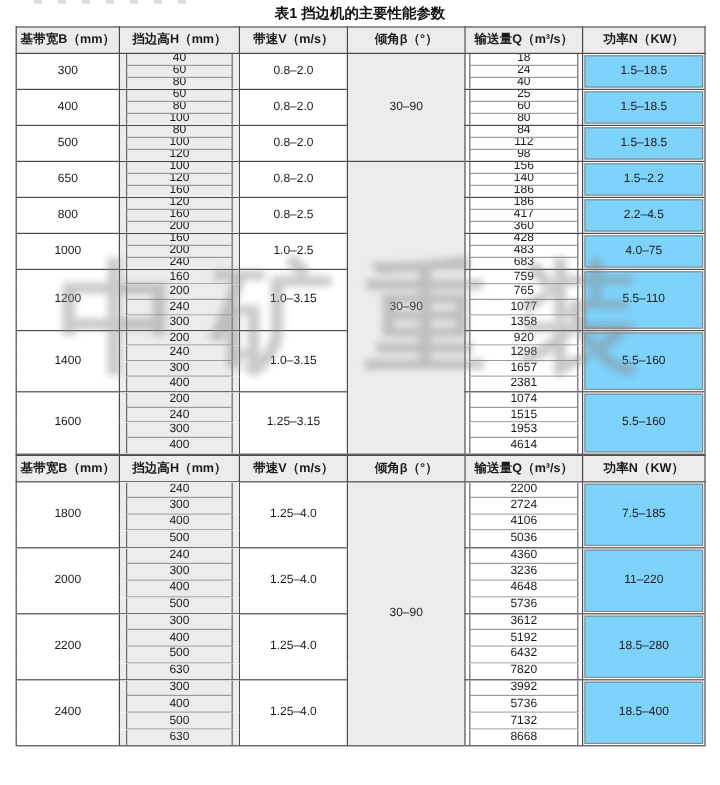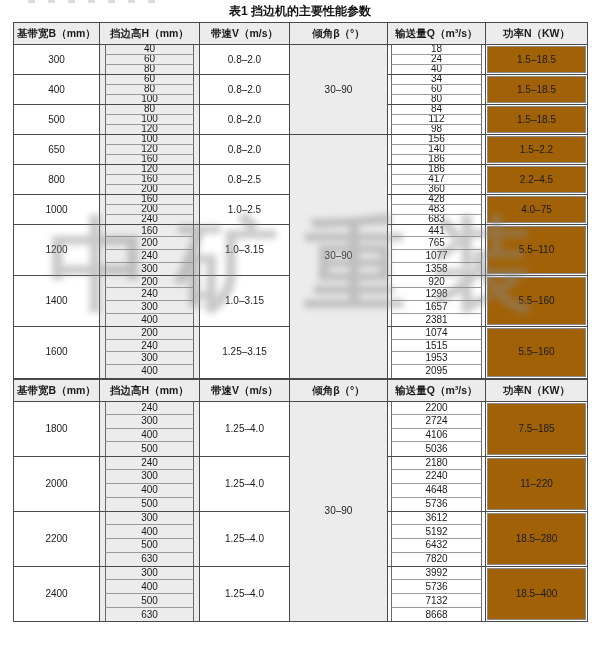--- a/index.html
+++ b/index.html
@@ -51,21 +51,21 @@
   .ibox {
     position:absolute; top:0; bottom:0; left:5px; right:5px;
     border-left:1px solid #6a6a6a; border-right:1px solid #6a6a6a;
     display:flex; align-items:center; justify-content:center;
   }
   .qbox { left:3px; right:3px; }
   tr:not(.glast) .ibox { border-bottom:1px solid #9a9a9a; }
 
   .nbox {
     position:absolute; top:1px; bottom:1px; left:1px; right:1px;
-    background:#a16207; border:1px solid #8a8a8a;
+    background:#7dd3fc; border:1px solid #8a8a8a;
     display:flex; align-items:center; justify-content:center;
   }
 
   .watermark {
     position:absolute; left:48px; top:214px; width:520px;
     font-size:102px; font-weight:bold; line-height:1;
     letter-spacing:26px; white-space:nowrap;
     color:#8a8a8a; opacity:.45; filter:blur(3px);
     pointer-events:none; z-index:5;
   }
@@ -129,21 +129,21 @@
                 <div class="ibox qbox">40</div>
               </td>
             </tr>
             <tr class="gstart" style="height: 10px;">
               <td class="c-b" rowspan="3">400</td>
               <td class="c-h">
                 <div class="ibox">60</div>
               </td>
               <td class="c-v" rowspan="3">0.8–2.0</td>
               <td class="c-q">
-                <div class="ibox qbox">34</div>
+                <div class="ibox qbox">25</div>
               </td>
               <td class="c-n" rowspan="3">
                 <div class="nbox">1.5–18.5</div>
               </td>
             </tr>
             <tr style="height: 10px;">
               <td class="c-h">
                 <div class="ibox">80</div>
               </td>
               <td class="c-q">
@@ -275,21 +275,21 @@
                 <div class="ibox qbox">683</div>
               </td>
             </tr>
             <tr class="gstart" style="height: 12.8px;">
               <td class="c-b" rowspan="4">1200</td>
               <td class="c-h">
                 <div class="ibox">160</div>
               </td>
               <td class="c-v" rowspan="4">1.0–3.15</td>
               <td class="c-q">
-                <div class="ibox qbox">441</div>
+                <div class="ibox qbox">759</div>
               </td>
               <td class="c-n" rowspan="4">
                 <div class="nbox">5.5–110</div>
               </td>
             </tr>
             <tr style="height: 12.8px;">
               <td class="c-h">
                 <div class="ibox">200</div>
               </td>
               <td class="c-q">
@@ -376,21 +376,21 @@
               </td>
               <td class="c-q">
                 <div class="ibox qbox">1953</div>
               </td>
             </tr>
             <tr class="glast" style="height: 12.8px;">
               <td class="c-h">
                 <div class="ibox">400</div>
               </td>
               <td class="c-q">
-                <div class="ibox qbox">2095</div>
+                <div class="ibox qbox">4614</div>
               </td>
             </tr>
           </tbody>
         </table>
       </div>
   </div>
 
   <div class="tbl-section" id="section-2">
     <div>
         <table class="spec">
@@ -451,32 +451,32 @@
                 <div class="ibox qbox">5036</div>
               </td>
             </tr>
             <tr class="gstart" style="height: 13.8px;">
               <td class="c-b" rowspan="4">2000</td>
               <td class="c-h">
                 <div class="ibox">240</div>
               </td>
               <td class="c-v" rowspan="4">1.25–4.0</td>
               <td class="c-q">
-                <div class="ibox qbox">2180</div>
+                <div class="ibox qbox">4360</div>
               </td>
               <td class="c-n" rowspan="4">
                 <div class="nbox">11–220</div>
               </td>
             </tr>
             <tr style="height: 13.8px;">
               <td class="c-h">
                 <div class="ibox">300</div>
               </td>
               <td class="c-q">
-                <div class="ibox qbox">2240</div>
+                <div class="ibox qbox">3236</div>
               </td>
             </tr>
             <tr style="height: 13.8px;">
               <td class="c-h">
                 <div class="ibox">400</div>
               </td>
               <td class="c-q">
                 <div class="ibox qbox">4648</div>
               </td>
             </tr>

